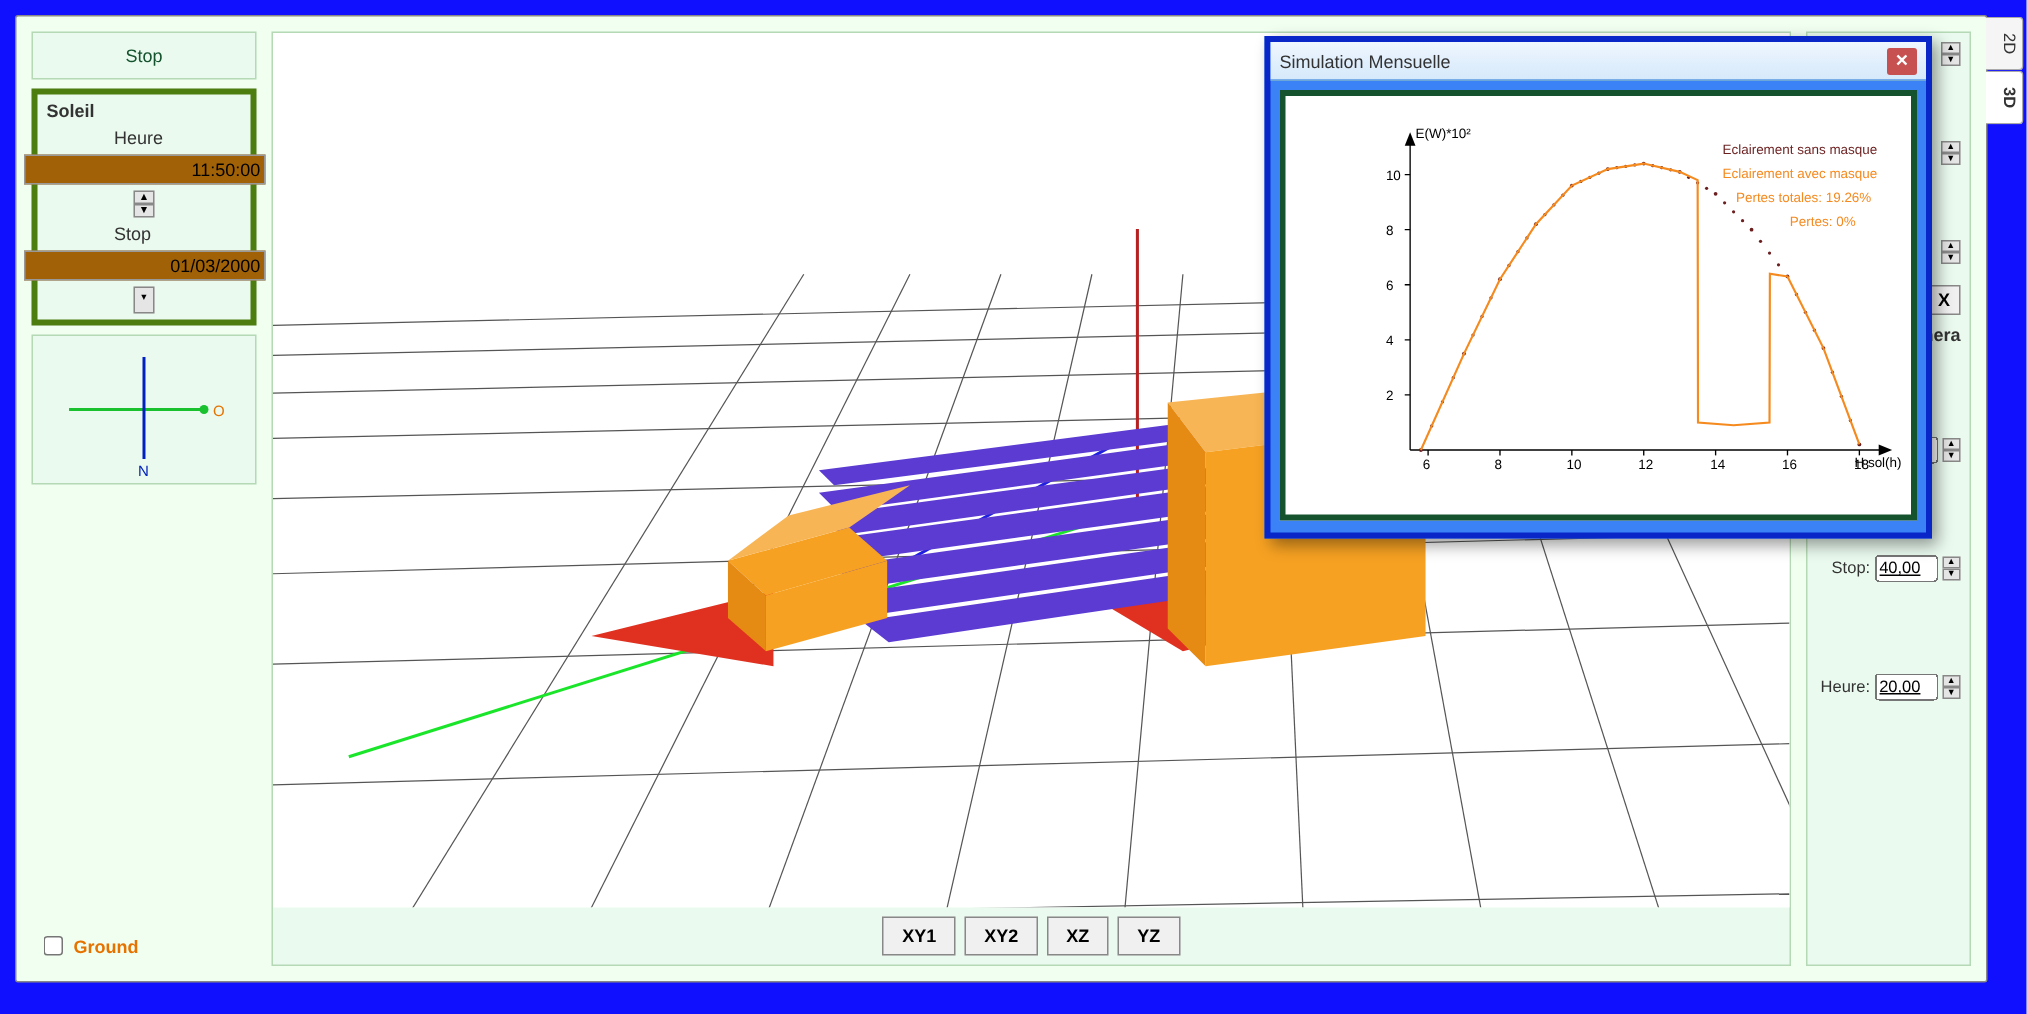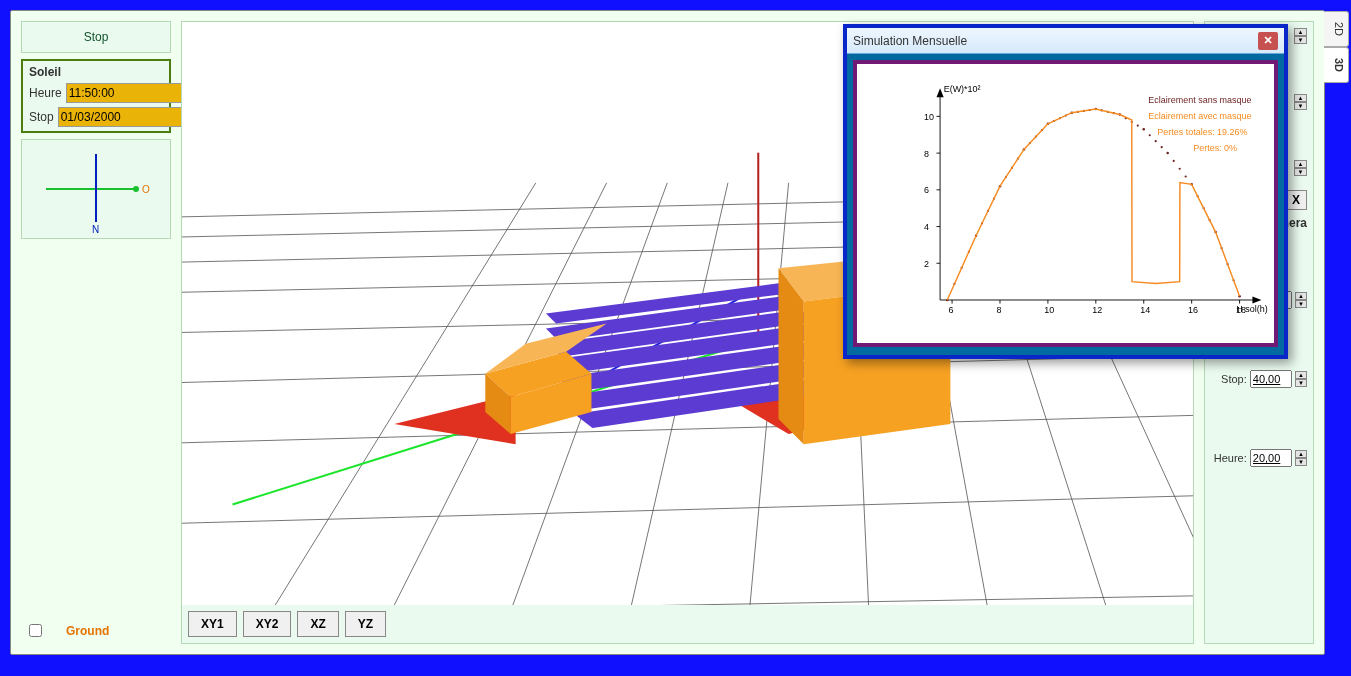--- a/index.html
+++ b/index.html
@@ -43,50 +43,50 @@
   .left-panel {
     width: 150px; margin: 10px 5px 10px 10px;
     display: flex; flex-direction: column; gap: 6px;
   }
   .stop-btn {
     background: #eafaef; border:1px solid #b5d9b5;
     padding: 8px 0; text-align: center; cursor: pointer;
     color: #14532d;
   }
   .group {
-    background: #eafaef; border: 2px solid #4d7c0f;
+    background: #eafaef; border: 4px solid #4d7c0f;
     padding: 4px 6px;
   }
   .group legend, .group .title {
     font-weight: bold; color: #333; font-size: 12px;
   }
-  .row-in { display:flex; align-items:center; gap:4px; margin-top:4px; }
+  .row-in { display:flex; align-items:center; gap:4px; margin-top:4px;flex-direction:column; }
   .row-in label { width:40px; color:#333; }
   .row-in input {
     flex:1; font-size:12px; padding:2px 2px;
-    border:1px solid #999; background:#eab308;
+    border:1px solid #999; background:#a16207;text-align:right;
   }
   .spin { width:14px; display:flex; flex-direction:column; }
   .spin div { height:9px; background:#e5e5e5; border:1px solid #888; font-size:7px; text-align:center; line-height:7px; cursor:pointer;}
   .compass-box {
     background:#eafaef; border:1px solid #b5d9b5; height:100px;
     display:flex; align-items:center; justify-content:center;
   }
-  .ground-row { margin-top:auto; display:flex; align-items:center; gap:21px; padding:4px; }
+  .ground-row { margin-top:auto; display:flex; align-items:center; gap:4px; padding:4px; }
   .ground-row span{ color:#e67300; font-weight:bold;}
   
   .center {
     flex:1; margin:10px 5px 10px 5px;
     background:#eafaef; border:1px solid #b5d9b5;
     display:flex; flex-direction:column;
   }
   .viewport {
     flex:1; background:#fff; margin:0; position:relative; overflow:hidden;
   }
-  .view-btns { display:flex; gap:6px; padding:6px; }
+  .view-btns { display:flex; gap:6px; padding:6px;justify-content:center; }
   .view-btn {
     background:#f0f0f0; border:1px solid #888; padding:5px 12px; cursor:pointer; font-weight:bold;
   }
   
   .right-panel {
     width:110px; margin:10px 10px 10px 5px;
     background:#eafaef; border:1px solid #b5d9b5;
     display:flex; flex-direction:column; padding:6px; gap:6px;
   }
   .num-row { display:flex; align-items:center; gap:3px; margin-top:55px;}
@@ -95,40 +95,40 @@
   .num-row input{ width:42px; font-size:11px; padding:1px;text-decoration:underline;}
   .little-spin{ width:13px; }
   .little-spin div{ height:8px; background:#e5e5e5; border:1px solid #888; font-size:6px; line-height:6px; text-align:center; cursor:pointer;}
   .xclose { align-self:flex-end; background:#f0f0f0; border:1px solid #888; width:22px; height:20px; text-align:center; font-weight:bold; cursor:pointer; line-height:18px; }
   .camera-title{ font-weight:bold; text-align:right; color:#333; }
   .right-top-stack{ display:flex; flex-direction:column; gap:50px; align-items:flex-end; margin-bottom:8px;}
   
   .popup {
     position:absolute; top:24px; left:843px;
     width:445px; height:335px;
-    background:#0369a1;
+    background:#3b82f6;
     border:4px solid #0926c9;
     box-shadow: 4px 4px 10px rgba(0,0,0,0.4);
     z-index:50;
   }
   .popup-title{
     height:26px; background:linear-gradient(#eef6fe,#d6e9fb);
     border-bottom:1px solid #6ca6d9;
     display:flex; align-items:center; padding:0 6px;
     font-size:12px; color:#333;
   }
   .popup-title span{ flex:1; }
   .popup-close{
     width:20px; height:18px; background:#c75050; color:#fff;
     display:flex; align-items:center; justify-content:center; font-weight:bold;
     border-radius:2px; cursor:pointer; font-size:11px;
   }
   .popup-inner{
     background:#fff; margin:6px; height:calc(100% - 40px);
-    border:4px solid #701a75; position:relative;padding-left:40px;
+    border:4px solid #14532d; position:relative;padding-left:40px;
   }
   .chart{ width:100%; height:100%; }
 </style>
 </head>
 <body>
 
 <div class="workspace">
 
   <div class="side-tabs">
     <div class="side-tab">2D</div>

